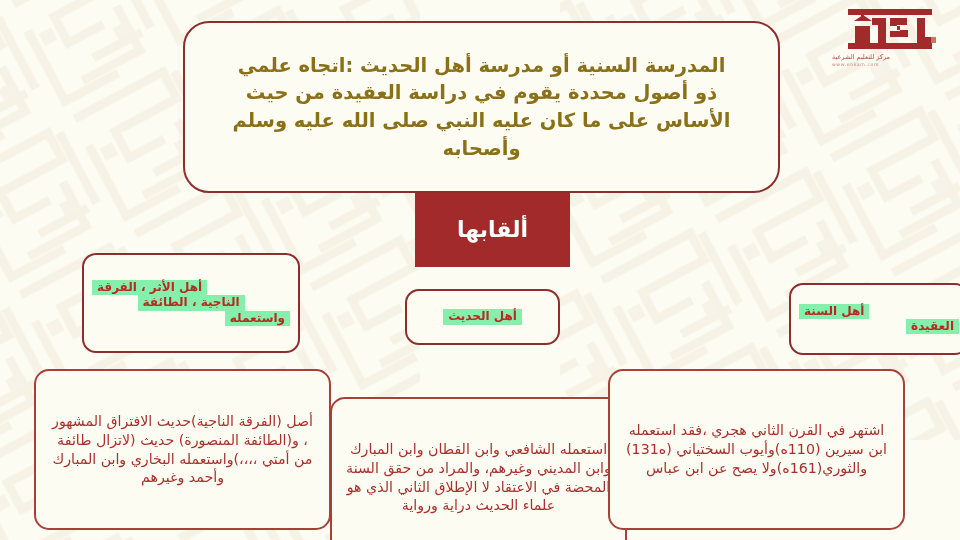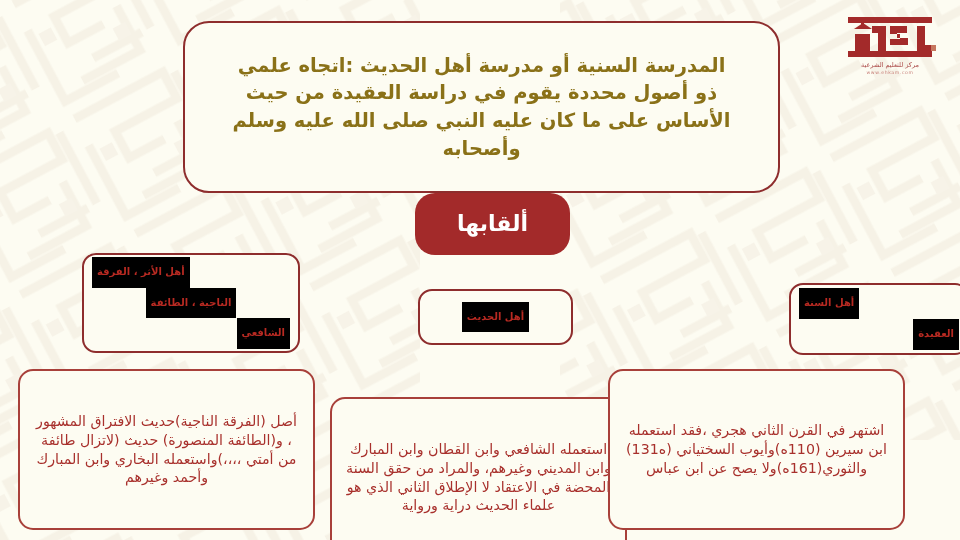--- a/index.html
+++ b/index.html
@@ -23,26 +23,26 @@
     position: absolute;
     inset: 0;
     z-index: 0;
     pointer-events: none;
     opacity: 0.5;
   }
 
   
   #logo {
     position: absolute;
-    top: 14px;
+    top: 6px;
     right: 12px;
     width: 116px;
     height: 78px;
     z-index: 3;
-    text-align: center;
+    text-align: left;
   }
   #logo-mark {
     width: 96px;
     height: 46px;
     margin: 0 auto;
     display: block;
   }
   #logo-sub {
     color: #9d2a2a;
     font-size: 6.5px;
@@ -84,24 +84,24 @@
     text-align: center;
     white-space: pre-line;
   }
 
   
   #title-box {
     position: absolute;
     left: 415px;
     top: 193px;
     width: 155px;
-    height: 62px;
+    height: 74px;
     z-index: 2;
     background: #a32a2a;
-    border-radius: 20px;
+    border-radius: 0;
     display: flex;
     align-items: center;
     justify-content: center;
   }
   #title-text {
     color: #ffffff;
     font-size: 22px;
     font-weight: bold;
     line-height: 1;
   }
@@ -114,30 +114,30 @@
     border-radius: 14px;
     background: #fdfcf2;
     display: flex;
     flex-direction: column;
     align-items: center;
     justify-content: center;
     padding: 5px 8px;
   }
   .alias-line {
     display: inline-block;
-    background: #000000;
+    background: #86efac;
     color: #b82a22;
-    font-size: 10px;
+    font-size: 12px;
     font-weight: bold;
     line-height: 1.26;
-    padding: 9px 5px;
+    padding: 0 5px;
     white-space: nowrap;
   }
   #alias-box-right  { left: 789px; top: 283px; width: 180px; height: 72px; }
-  #alias-box-center { left: 405px; top: 289px; width: 155px; height: 56px; margin-left: 13px; }
+  #alias-box-center { left: 405px; top: 289px; width: 155px; height: 56px; }
   #alias-box-left   { left: 82px;  top: 253px; width: 218px; height: 100px; }
 
   #alias-box-left .alias-line:nth-child(1) { align-self: flex-end; margin-right: 6px; }
   #alias-box-left .alias-line:nth-child(2) { align-self: center; }
   #alias-box-left .alias-line:nth-child(3) { align-self: flex-start; margin-left: 4px; }
 
   #alias-box-right .alias-line:nth-child(1) { align-self: flex-end; }
   #alias-box-right .alias-line:nth-child(2) { align-self: flex-start; margin-left: 6px; }
 
   
@@ -156,21 +156,21 @@
     padding: 6px 12px;
   }
   .desc-text {
     color: #a8302c;
     font-size: 14.2px;
     line-height: 1.32;
     text-align: center;
   }
   #desc-box-right  { left: 608px; }
   #desc-box-center { left: 330px; margin-top: 28px; }
-  #desc-box-left   { left: 18px; }
+  #desc-box-left   { left: 34px; }
 </style>
 </head>
 <body>
 
 <svg id="watermark" viewBox="0 0 960 540" preserveAspectRatio="none" aria-hidden="true">
   <defs>
     <pattern id="kufic" width="130" height="130" patternUnits="userSpaceOnUse" patternTransform="rotate(-28)">
       <g fill="none" stroke="#f0e9dc" stroke-width="9">
         <path d="M10 10 H110 V40 H40 V70 H80"></path>
         <path d="M10 40 V120 H70"></path>
@@ -213,21 +213,21 @@
 وأصحابه</div>
 </div>
 
 <div id="title-box">
   <div id="title-text">ألقابها</div>
 </div>
 
 <div class="alias-box" id="alias-box-left">
   <span class="alias-line">أهل الأثر ، الفرقة</span>
   <span class="alias-line">الناجية ، الطائفة</span>
-  <span class="alias-line">الشافعي</span>
+  <span class="alias-line">واستعمله</span>
 </div>
 
 <div class="alias-box" id="alias-box-center">
   <span class="alias-line">أهل الحديث</span>
 </div>
 
 <div class="alias-box" id="alias-box-right">
   <span class="alias-line">أهل السنة</span>
   <span class="alias-line">العقيدة</span>
 </div>

